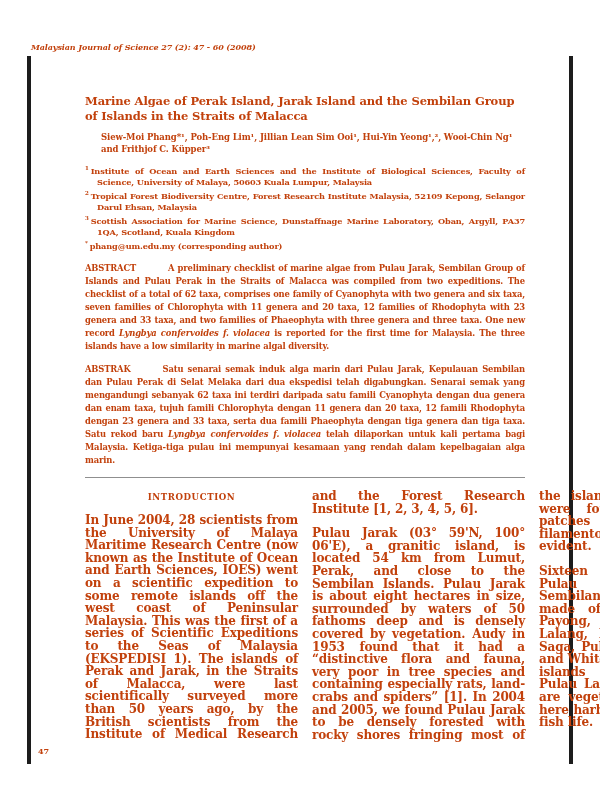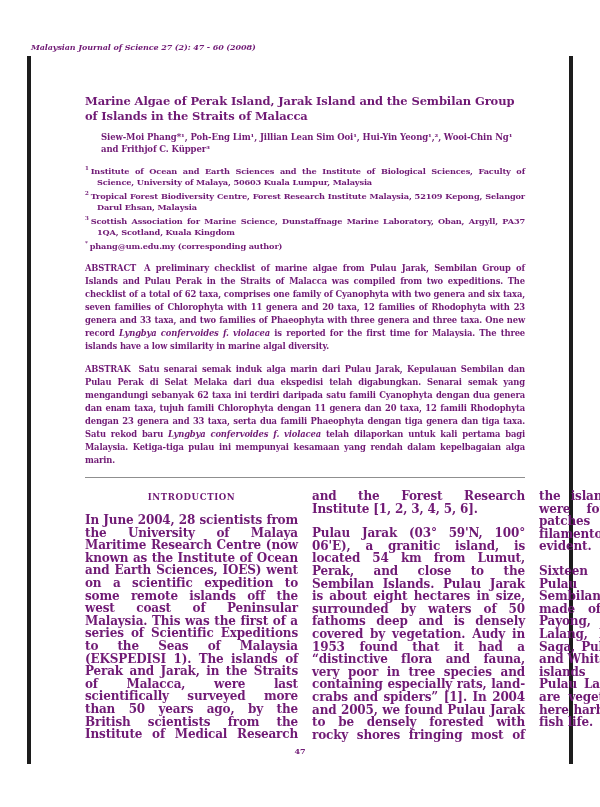--- a/index.html
+++ b/index.html
@@ -3,21 +3,21 @@
 <meta charset="utf-8">
 <style>
   html, body { margin: 0; padding: 0; background: #ffffff; }
   .page {
     position: relative;
     width: 600px;
     height: 807px;
     background: #ffffff;
     overflow: hidden;
     font-family: "DejaVu Serif", "Liberation Serif", serif;
-    color: #701a75;
+    color: #c2410c;
     -webkit-font-smoothing: antialiased;
   }
   .scan-edge {
     position: absolute;
     top: 56px;
     width: 4px;
     height: 708px;
     background: #1c1c1c;
   }
   .scan-edge.left  { left: 27px; }
@@ -73,21 +73,21 @@
   .abstract-para {
     font-size: 8.4px;
     font-weight: 700;
     line-height: 13px;
     letter-spacing: -0.15px;
     text-align: justify;
     margin: 0 0 10px 0;
   }
   .abstract-para .abstract-label {
     font-weight: 700;
-    margin-right: 8px;
+    margin-right: 32px;
   }
   .species { font-style: italic; }
   .keywords-line {
     font-size: 8.4px;
     font-weight: 700;
     letter-spacing: -0.15px;
     margin: 3px 0 8px 0;
   }
   .divider {
     border: none;
@@ -113,23 +113,24 @@
     line-height: 12.6px;
     letter-spacing: -0.15px;
     text-align: justify;
     margin: 0 0 12px 0;
   }
   .page-number {
     position: absolute;
     left: 0;
     right: 0;
     top: 746px;
-    text-align: center;
+    text-align: left;
     font-size: 8px;
     font-weight: 700;
+    padding-left: 38px;
   }
 </style>
 </head>
 <body>
 
 <div class="page">
 
   <div class="scan-edge left"></div>
   <div class="scan-edge right"></div>
 

